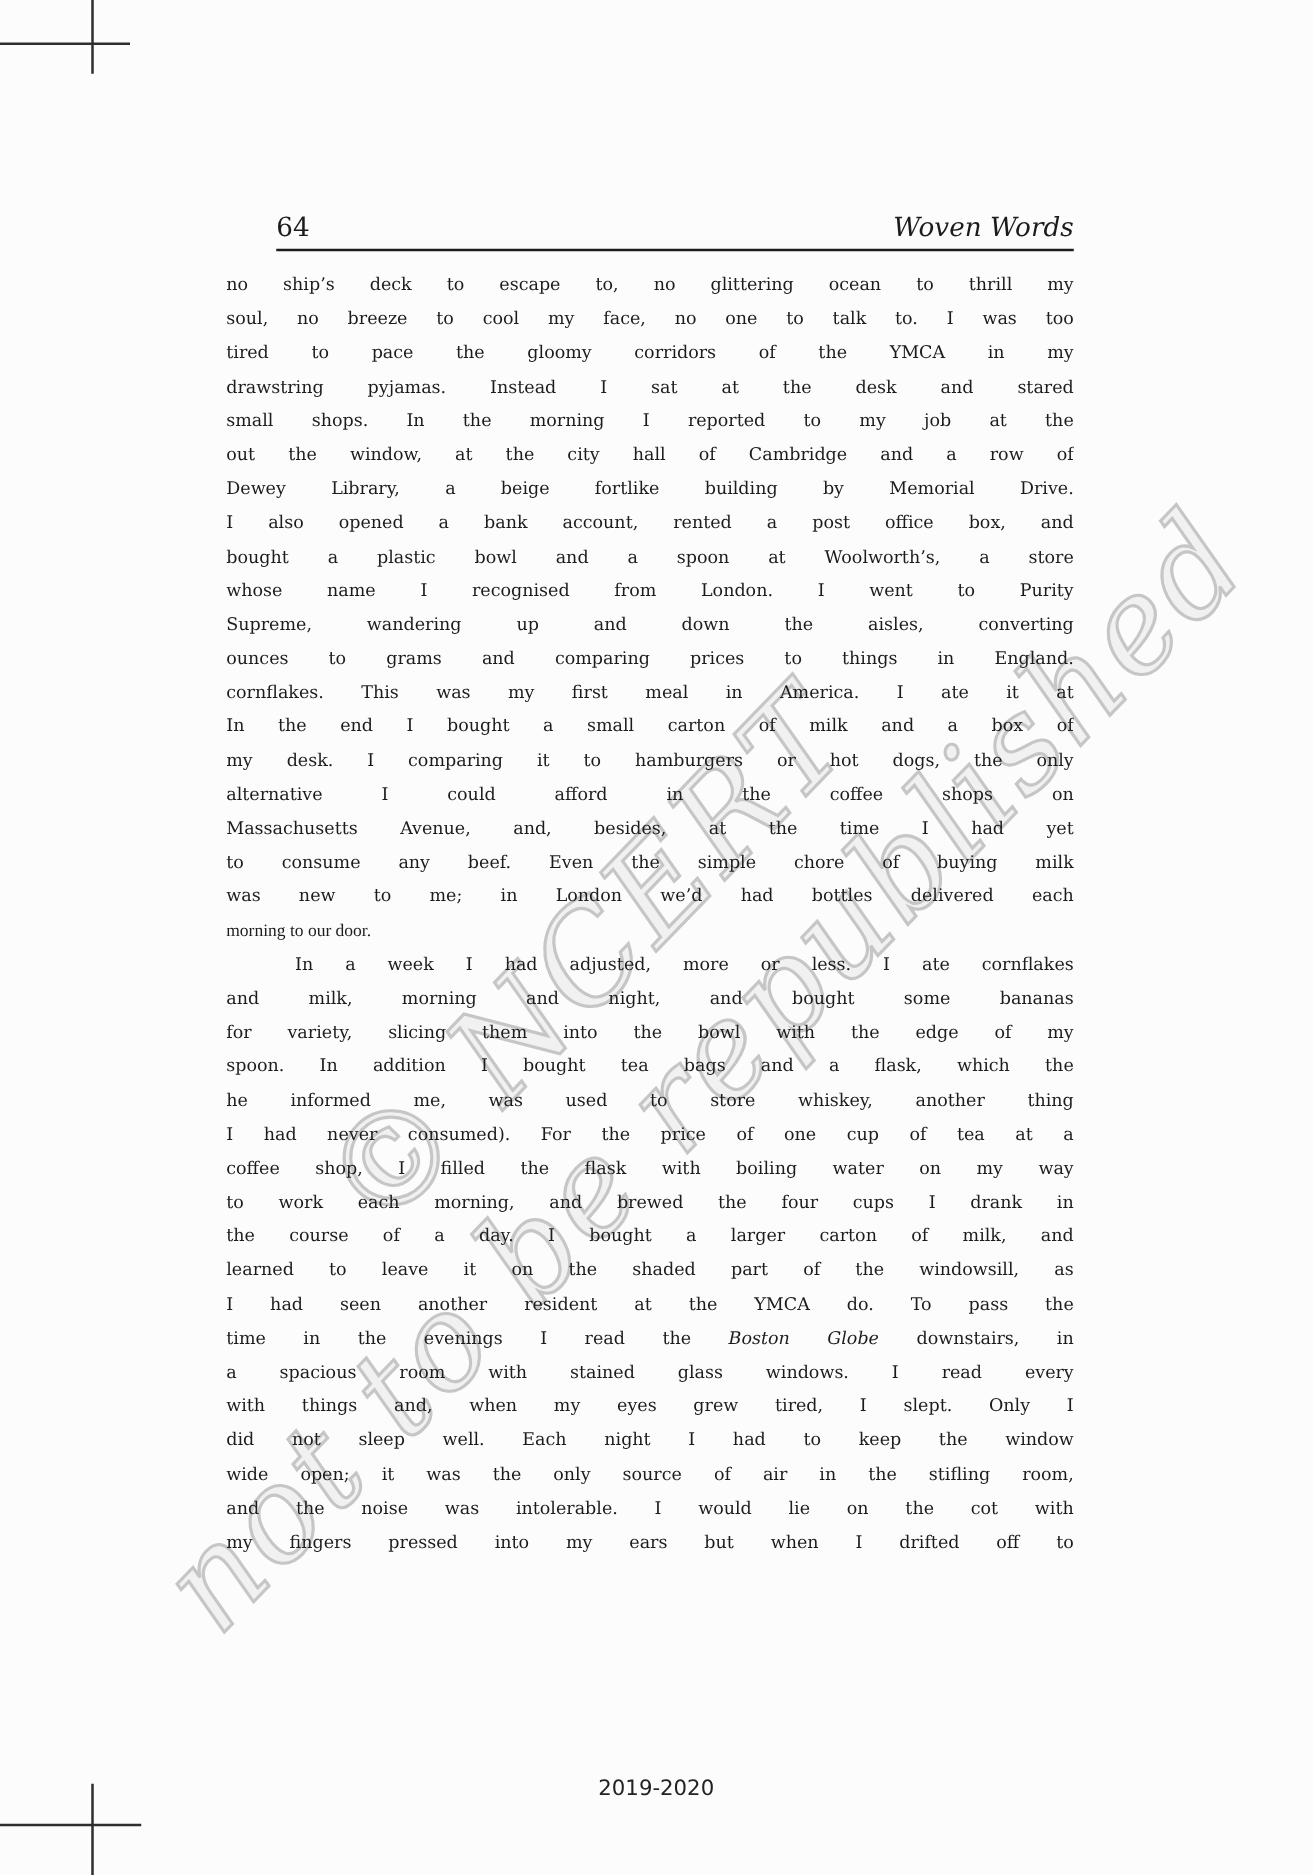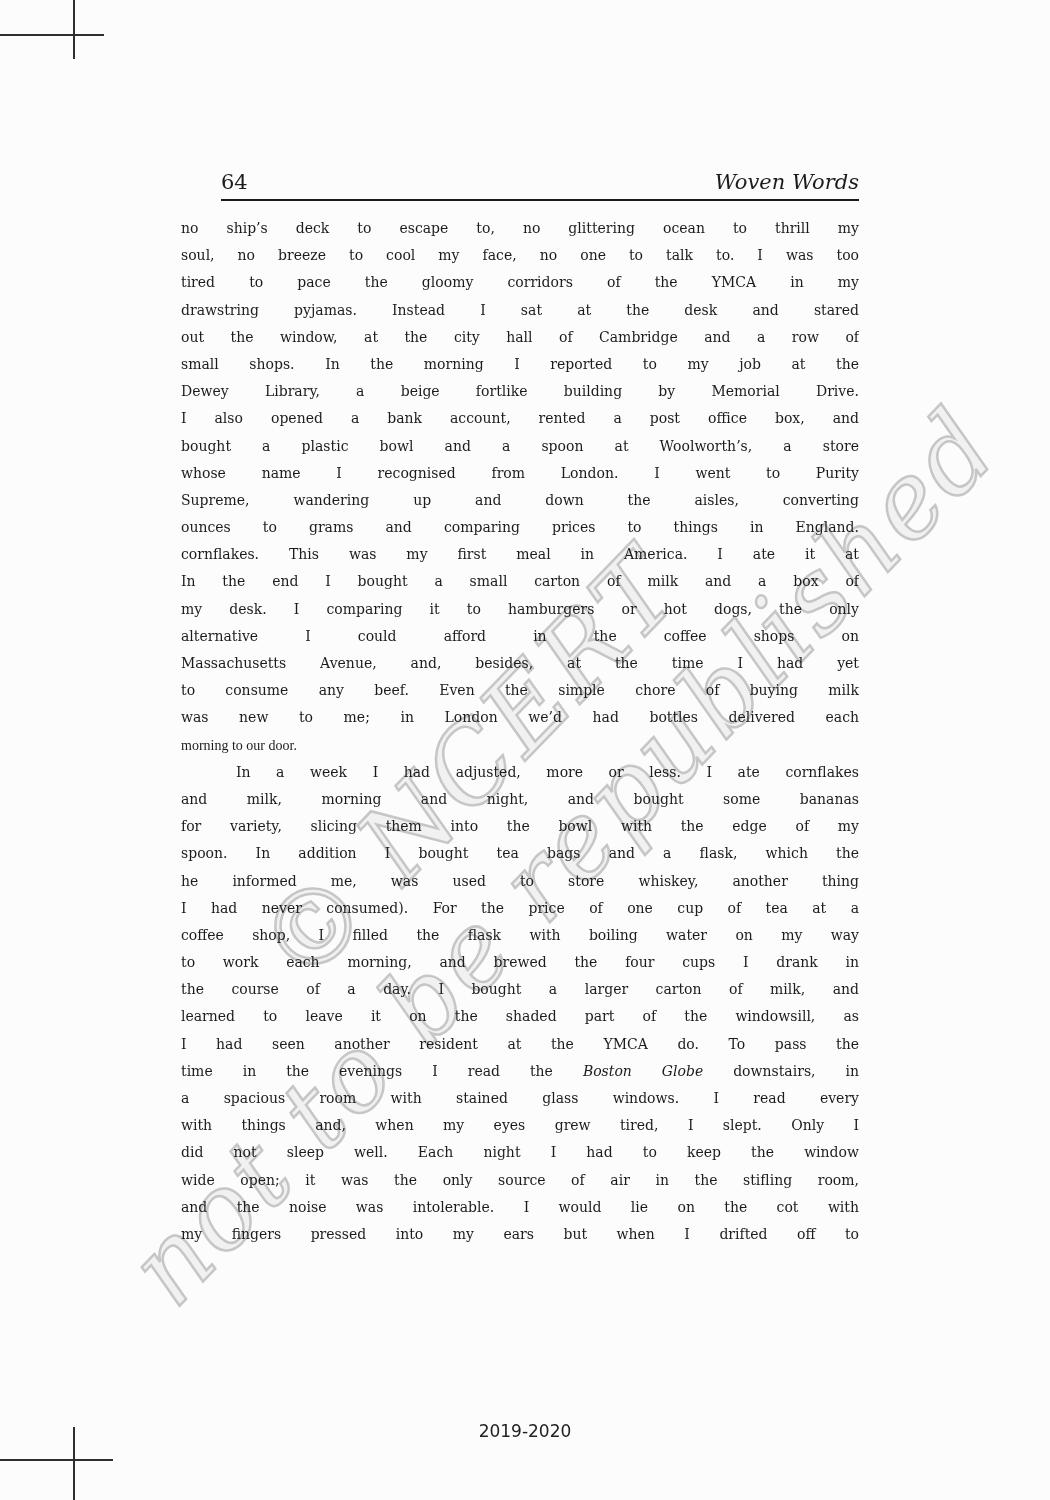--- a/index.html
+++ b/index.html
@@ -95,22 +95,22 @@
   <div class="header">
     <span class="page-number">64</span>
     <span class="running-title">Woven Words</span>
   </div>
   <div class="body-text">
       <div>
         <div class="line">no ship’s deck to escape to, no glittering ocean to thrill my</div>
         <div class="line">soul, no breeze to cool my face, no one to talk to. I was too</div>
         <div class="line">tired to pace the gloomy corridors of the YMCA in my</div>
         <div class="line">drawstring pyjamas. Instead I sat at the desk and stared</div>
+        <div class="line">small shops. In the morning I reported to my job at the</div>
         <div class="line">out the window, at the city hall of Cambridge and a row of</div>
-        <div class="line">small shops. In the morning I reported to my job at the</div>
         <div class="line">Dewey Library, a beige fortlike building by Memorial Drive.</div>
         <div class="line">I also opened a bank account, rented a post office box, and</div>
         <div class="line">bought a plastic bowl and a spoon at Woolworth’s, a store</div>
         <div class="line">whose name I recognised from London. I went to Purity</div>
         <div class="line">Supreme, wandering up and down the aisles, converting</div>
         <div class="line">ounces to grams and comparing prices to things in England.</div>
         <div class="line">cornflakes. This was my first meal in America. I ate it at</div>
         <div class="line">In the end I bought a small carton of milk and a box of</div>
         <div class="line">my desk. I comparing it to hamburgers or hot dogs, the only</div>
         <div class="line">alternative I could afford in the coffee shops on</div>

